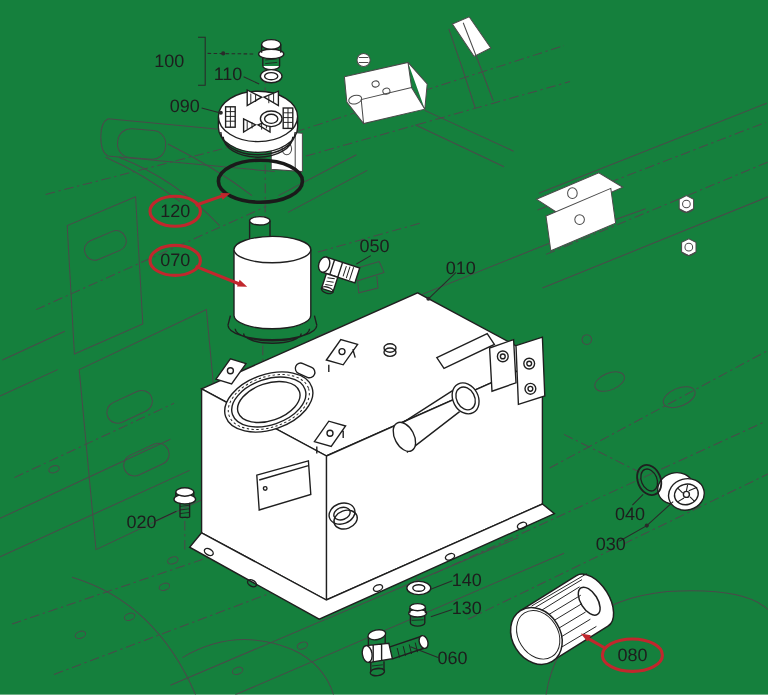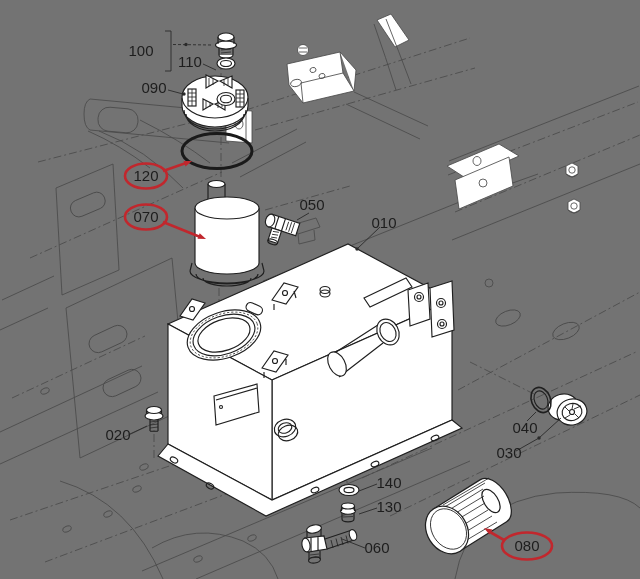--- a/index.html
+++ b/index.html
@@ -1,16 +1,16 @@
 <!DOCTYPE html>
 <html><head>
 <meta charset="utf-8">
 <style>
   html,body{margin:0;padding:0;background:#ffffff;}
-  .stage{position:relative;width:640px;height:579px;background:#737373;overflow:hidden;
+  .stage{position:relative;width:640px;height:579px;background:#15803d;overflow:hidden;
          font-family:"Liberation Sans",sans-serif;}
   svg{position:absolute;left:0;top:0;}
   text{font-family:"Liberation Sans",sans-serif;font-size:15px;fill:#1d1d1d;}
 </style>
 </head>
 <body>
 
 <div class="stage">
 <svg width="640" height="579" viewBox="0 0 640 579">
 

